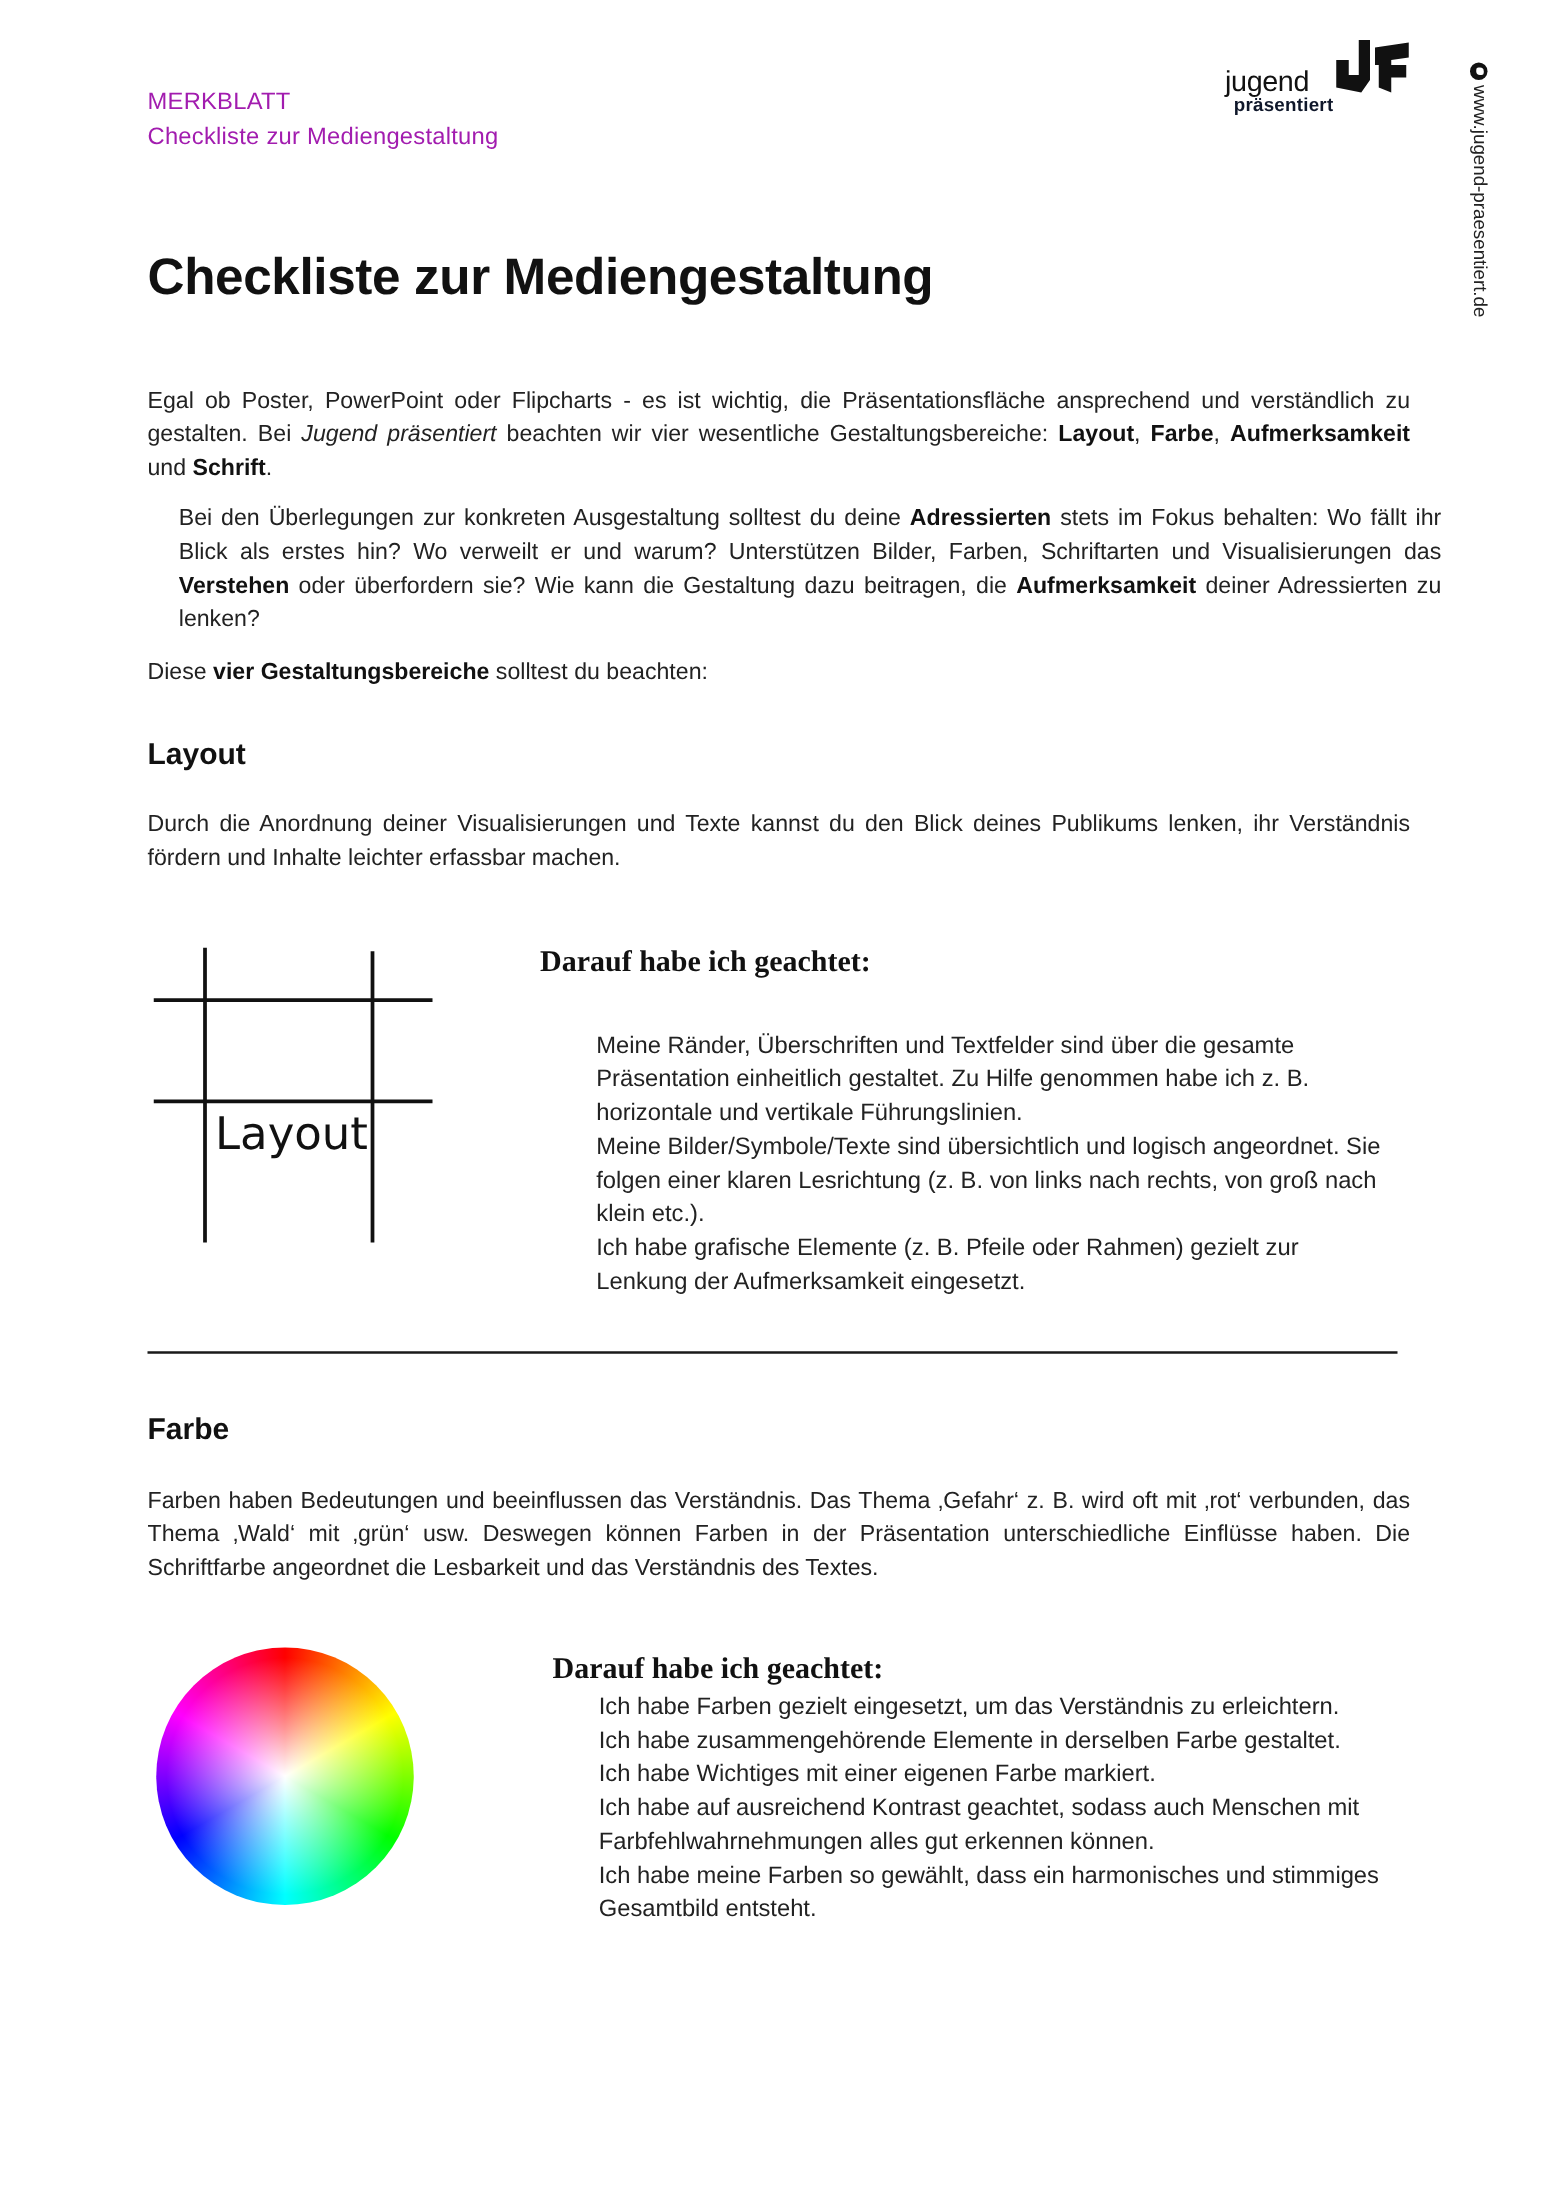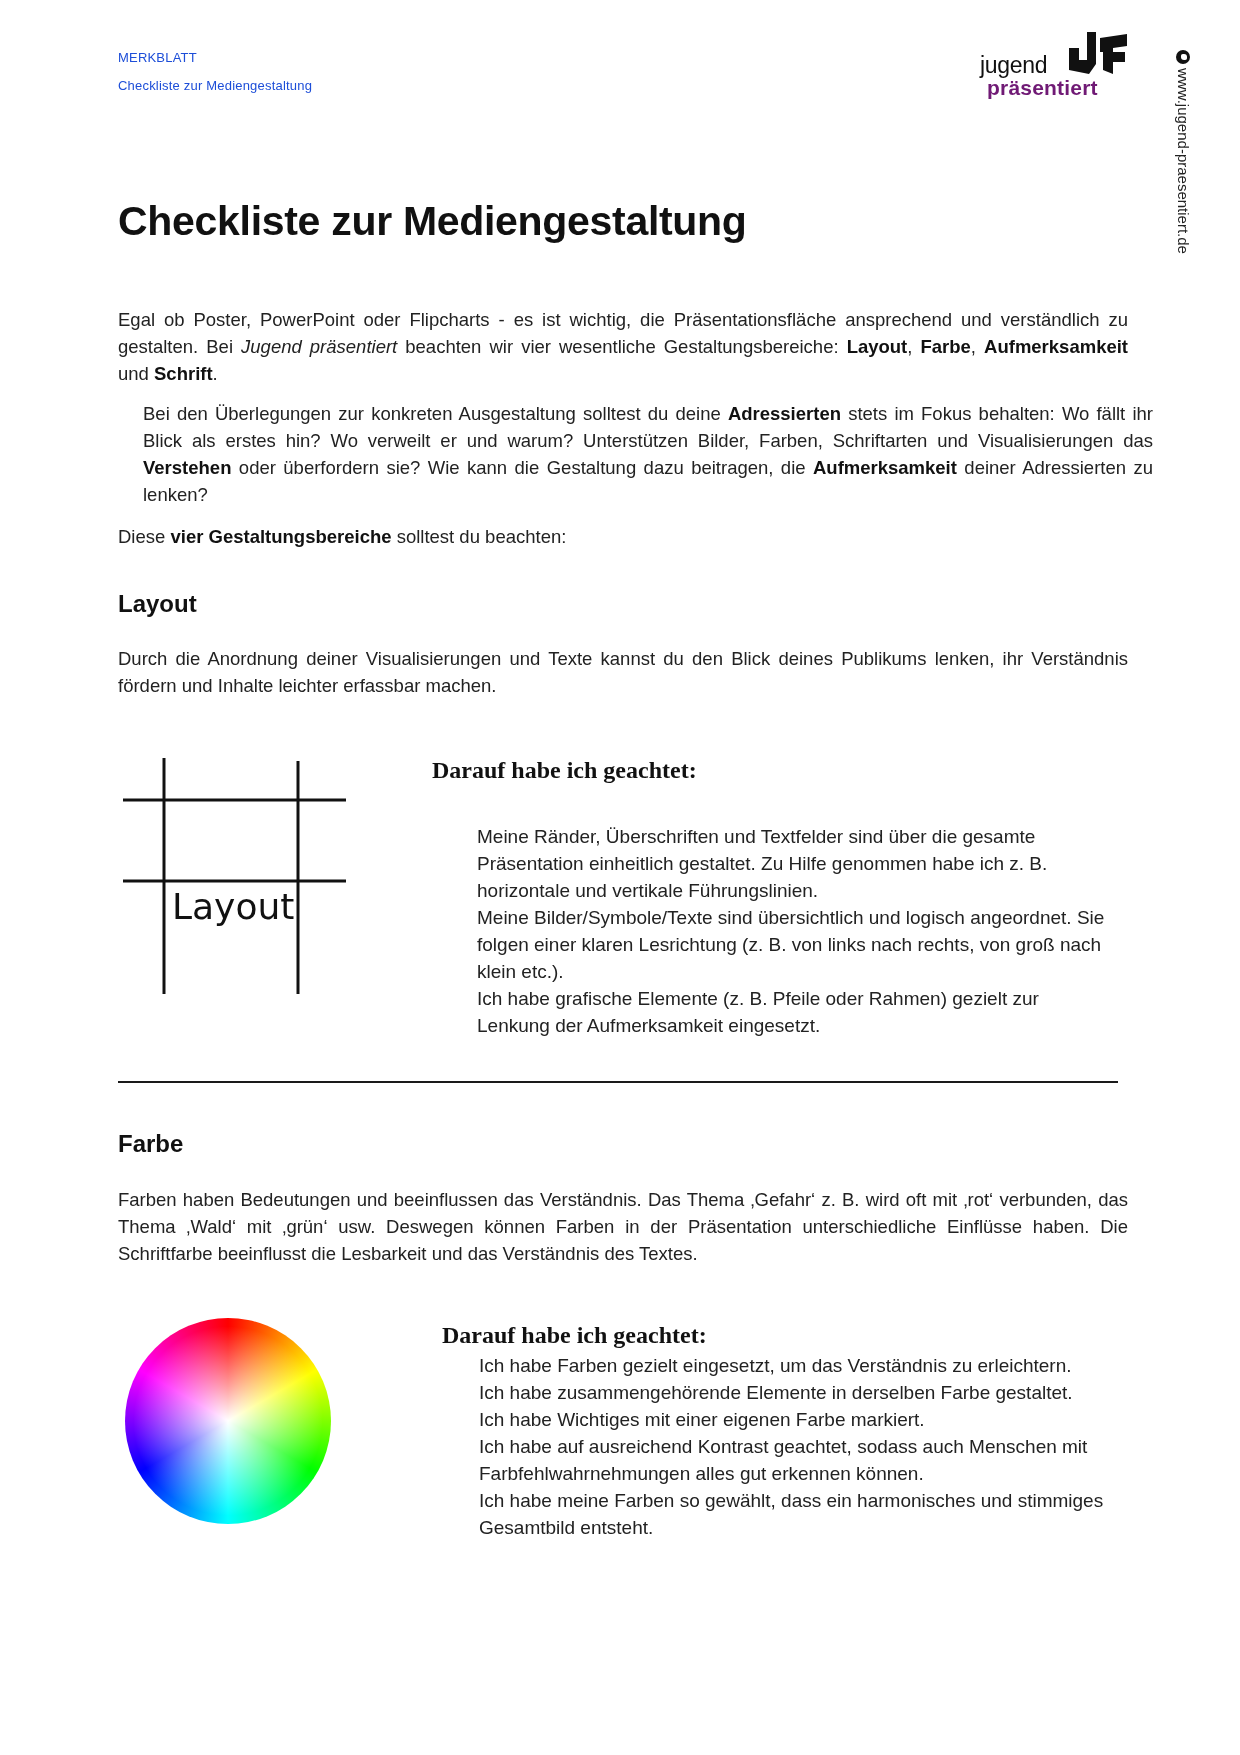--- a/index.html
+++ b/index.html
@@ -1,24 +1,24 @@
 <!DOCTYPE html>
 <html><head>
 <meta charset="utf-8">
 <style>
   html, body { margin: 0; padding: 0; background: #ffffff; }
   body { width: 1240px; height: 1755px; position: relative; overflow: hidden;
          font-family: "Liberation Sans", sans-serif; color: #1a1a1a; }
 
-  .header-meta { position: absolute; left: 118px; top: 44px; font-size: 13px; line-height: 28px; color: #1d4ed8; letter-spacing: 0.2px; }
+  .header-meta { position: absolute; left: 118px; top: 68px; font-size: 19px; line-height: 28px; color: #a21caf; letter-spacing: 0.2px; }
   .header-meta div { white-space: nowrap; }
 
   .logo { position: absolute; left: 980px; top: 30px; width: 150px; height: 75px; }
   .logo .jugend { position: absolute; left: 0; top: 22px; font-size: 23px; color: #111; letter-spacing: -0.3px; }
-  .logo .praesentiert { position: absolute; left: 7px; top: 46px; font-size: 21px; font-weight: bold; color: #701a75; letter-spacing: 0.2px; }
+  .logo .praesentiert { position: absolute; left: 7px; top: 46px; font-size: 15px; font-weight: bold; color: #0f172a; letter-spacing: 0.2px; }
   .logo svg { position: absolute; left: 87px; top: 0px; }
 
   .side-url { position: absolute; left: 1170px; top: 50px; width: 22px; height: 240px; }
   .side-url .rot { position: absolute; left: 22px; top: 0; transform-origin: 0 0; transform: rotate(90deg); white-space: nowrap; font-size: 15px; color: #222; display: flex; align-items: center; gap: 4px; }
   .globe { display: inline-block; width: 14px; height: 14px; border-radius: 50%; background: #111; position: relative; }
   .globe::after { content: ""; position: absolute; left: 4px; top: 3px; width: 6px; height: 6px; border-radius: 50% 30% 50% 30%; background: #fff; }
 
   .title { position: absolute; left: 118px; top: 198px; font-size: 41px; font-weight: bold; color: #111; letter-spacing: -0.3px; white-space: nowrap; }
 
   .para { position: absolute; left: 118px; width: 1010px; font-size: 18.5px; line-height: 27px; color: #222; text-align: justify; }
@@ -101,21 +101,21 @@
 <div class="check-title ct1">Darauf habe ich geachtet:</div>
 <ul class="check-list cl1">
   <li>Meine Ränder, Überschriften und Textfelder sind über die gesamte Präsentation einheitlich gestaltet. Zu Hilfe genommen habe ich z. B. horizontale und vertikale Führungslinien.</li>
   <li>Meine Bilder/Symbole/Texte sind übersichtlich und logisch angeordnet. Sie folgen einer klaren Lesrichtung (z. B. von links nach rechts, von groß nach klein etc.).</li>
   <li>Ich habe grafische Elemente (z. B. Pfeile oder Rahmen) gezielt zur Lenkung der Aufmerksamkeit eingesetzt.</li>
 </ul>
 
 <div class="divider"></div>
 
 <div class="h2 h2-farbe">Farbe</div>
-<div class="para p5">Farben haben Bedeutungen und beeinflussen das Verständnis. Das Thema ‚Gefahr‘ z. B. wird oft mit ‚rot‘ verbunden, das Thema ‚Wald‘ mit ‚grün‘ usw. Deswegen können Farben in der Präsentation unterschiedliche Einflüsse haben. Die Schriftfarbe beeinflusst die Lesbarkeit und das Verständnis des Textes.</div>
+<div class="para p5">Farben haben Bedeutungen und beeinflussen das Verständnis. Das Thema ‚Gefahr‘ z. B. wird oft mit ‚rot‘ verbunden, das Thema ‚Wald‘ mit ‚grün‘ usw. Deswegen können Farben in der Präsentation unterschiedliche Einflüsse haben. Die Schriftfarbe angeordnet die Lesbarkeit und das Verständnis des Textes.</div>
 
 <div class="wheel"></div>
 
 <div class="check-title ct2">Darauf habe ich geachtet:</div>
 <ul class="check-list cl2">
   <li>Ich habe Farben gezielt eingesetzt, um das Verständnis zu erleichtern.</li>
   <li>Ich habe zusammengehörende Elemente in derselben Farbe gestaltet.</li>
   <li>Ich habe Wichtiges mit einer eigenen Farbe markiert.</li>
   <li>Ich habe auf ausreichend Kontrast geachtet, sodass auch Menschen mit Farbfehlwahrnehmungen alles gut erkennen können.</li>
   <li>Ich habe meine Farben so gewählt, dass ein harmonisches und stimmiges Gesamtbild entsteht.</li>

